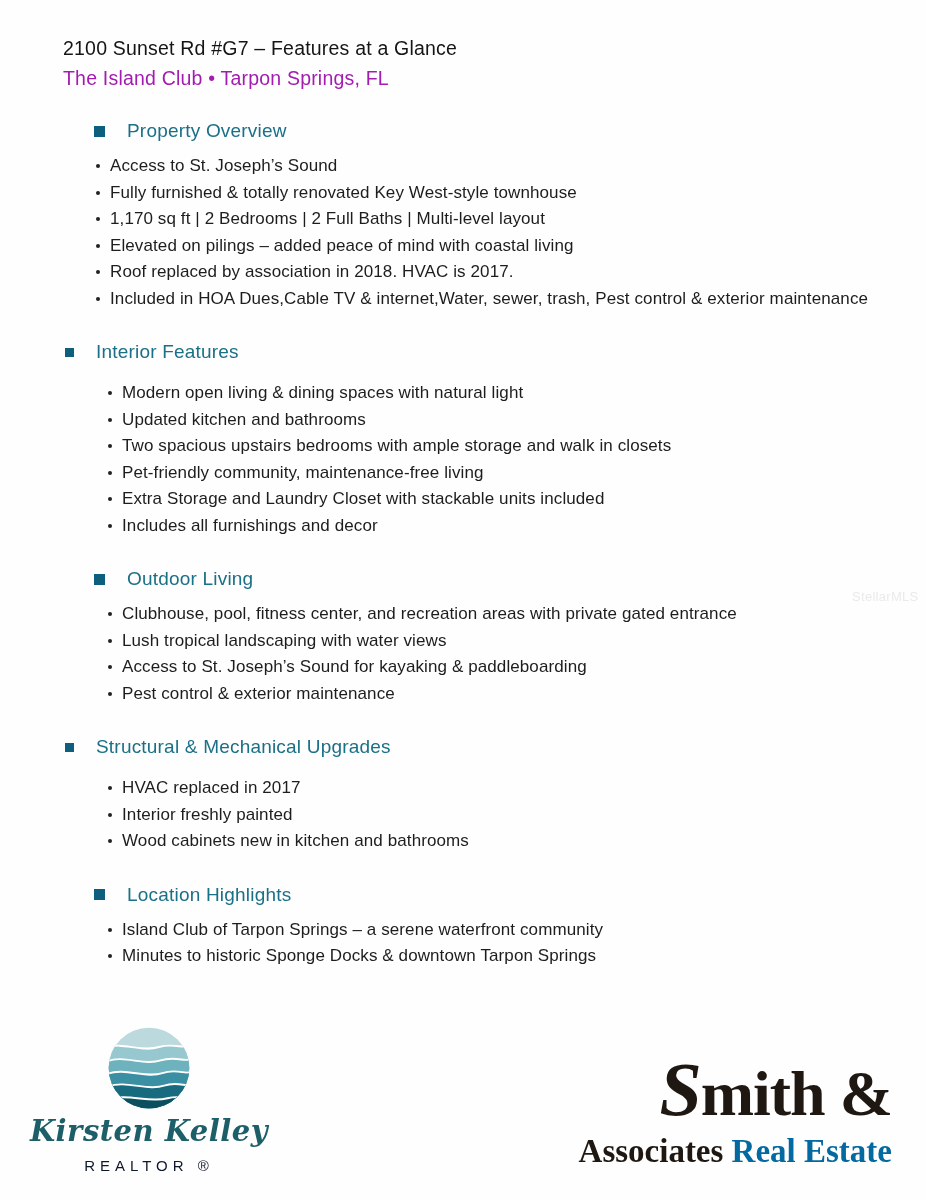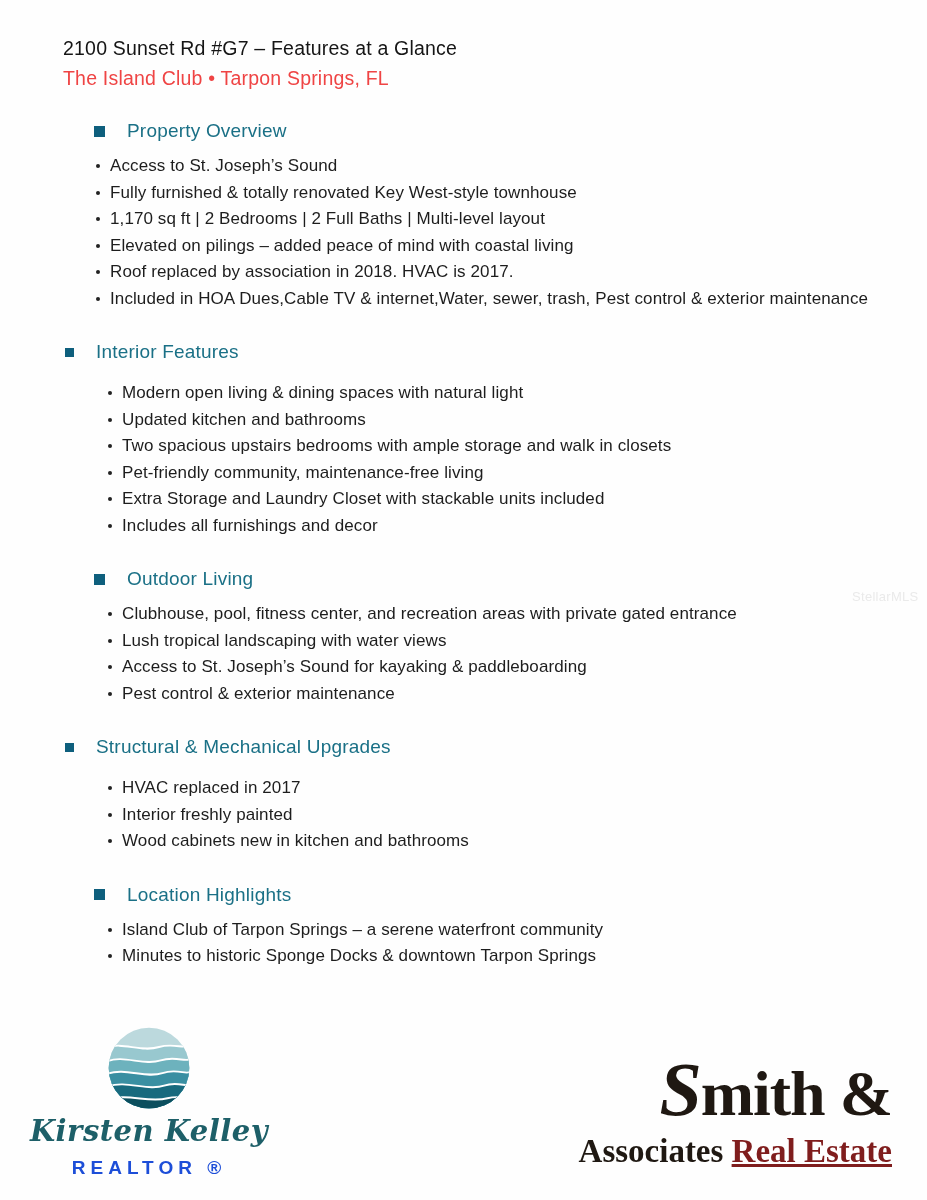--- a/index.html
+++ b/index.html
@@ -11,21 +11,21 @@
     color:#1d1d1d;
     overflow:hidden;
   }
   
   .doc-header{padding:33px 0 0 63px;}
   .doc-header h1{
     margin:0;font-size:19.5px;font-weight:400;color:#151515;
     line-height:30px;letter-spacing:0.2px;
   }
   .doc-header .subtitle{
-    font-size:19.5px;color:#ef4444;line-height:30px;letter-spacing:0.2px;
+    font-size:19.5px;color:#a21caf;line-height:30px;letter-spacing:0.2px;
   }
   
   #sections{margin-top:24px;padding-left:63px;}
   section + section{margin-top:26px;}
   .heading-row{display:flex;align-items:center;}
   .marker{
     display:inline-block;background:#0e5f7d;flex-shrink:0;
     width:11px;height:11px;margin-right:22px;
   }
   section:nth-of-type(2) .heading-row,
@@ -61,34 +61,34 @@
   .agent-logo{
     position:absolute;left:38px;top:1026px;width:222px;
     display:flex;flex-direction:column;align-items:center;
   }
   .agent-name{
     font-family:"DejaVu Serif", serif;font-style:italic;font-weight:700;
     font-size:29px;color:#1d5f68;margin-top:4px;white-space:nowrap;
     letter-spacing:0.5px;
   }
   .agent-title{
-    font-size:19px;letter-spacing:5px;color:#1d4ed8;margin-top:9px;
-    font-weight:700;
+    font-size:15px;letter-spacing:5px;color:#0f172a;margin-top:9px;
+    font-weight:400;
   }
   .brokerage-logo{
     position:absolute;left:552px;top:1052px;width:340px;text-align:right;
     font-family:"Liberation Serif", serif;color:#1f1812;
   }
   .smith-line1{
     font-size:64px;font-weight:700;line-height:74px;letter-spacing:-1px;
     white-space:nowrap;
   }
   .smith-line1 .big-s{font-size:76px;font-style:italic;}
   .smith-line2{font-size:33px;font-weight:700;line-height:40px;white-space:nowrap;}
-  .smith-orange{color:#7f1d1d;text-decoration:underline;}
+  .smith-orange{color:#0369a1;}
 </style>
 </head>
 <body>
 
 <div class="page">
 
   <header class="doc-header">
     <h1>2100 Sunset Rd #G7 – Features at a Glance</h1>
     <div class="subtitle">The Island Club • Tarpon Springs, FL</div>
   </header>

